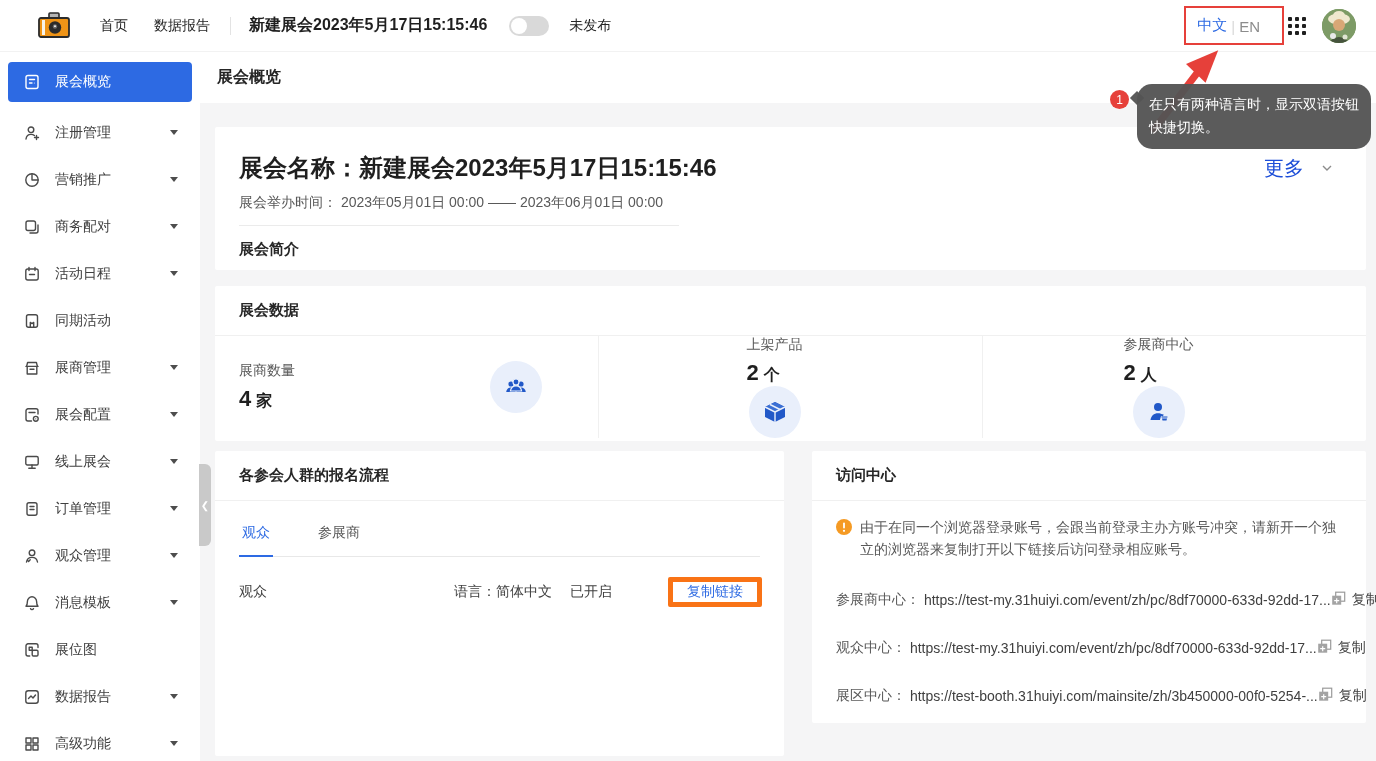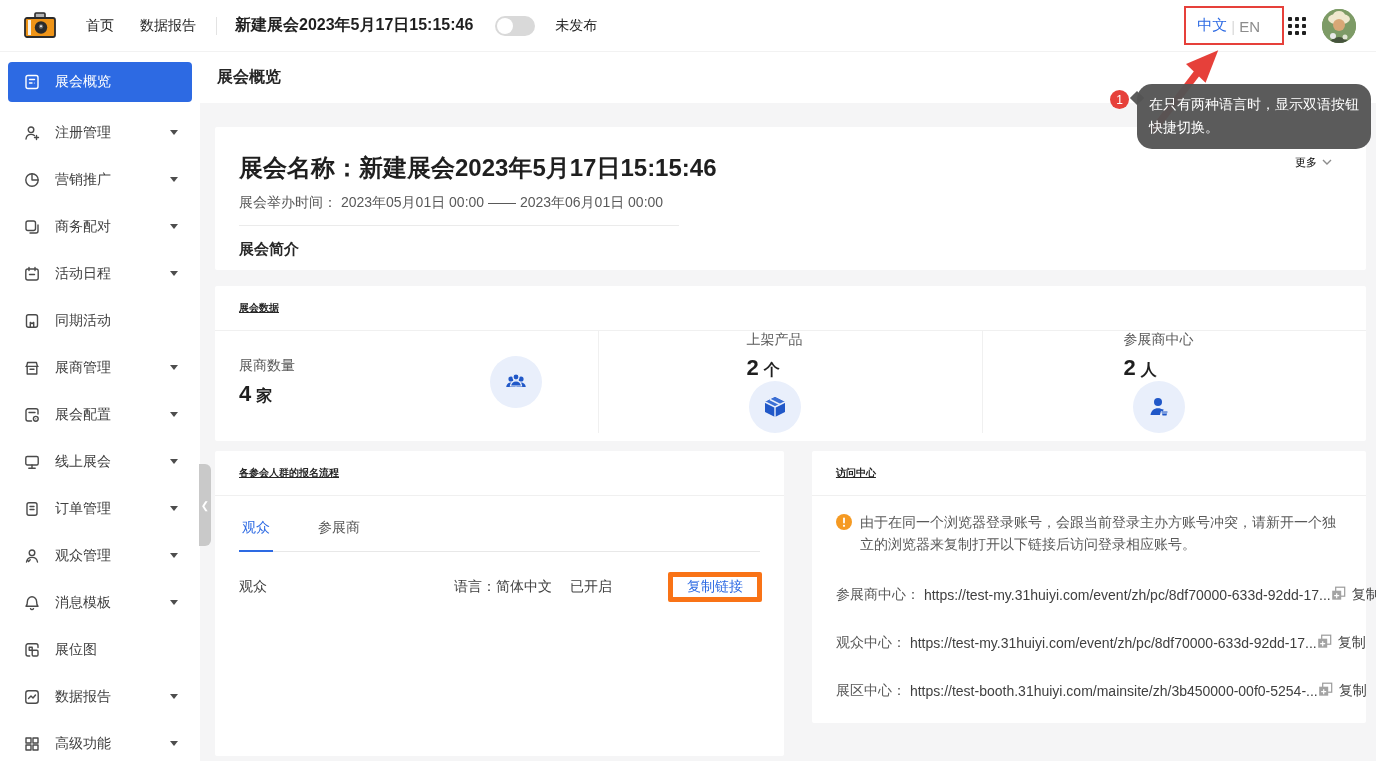--- a/index.html
+++ b/index.html
@@ -1,20 +1,20 @@
 <!DOCTYPE html>
 <html><head>
 <meta charset="utf-8">
 <style>
   * { margin:0; padding:0; box-sizing:border-box; }
   html,body { width:1376px; height:761px; overflow:hidden; }
   body { font-family:"Liberation Sans","DejaVu Sans",sans-serif; background:#fff; color:#262626; position:relative; }
 
   
-  .header { height:52px; display:flex; align-items:center; padding:0 20px 0 22px; background:#fff; border-bottom:1px solid #f2f2f2; position:relative; z-index:5; }
+  .header { height:52px; display:flex; align-items:center; padding:0 20px 0 36px; background:#fff; border-bottom:1px solid #f2f2f2; position:relative; z-index:5; }
   .logo { width:36px; height:32px; margin-right:28px; display:flex; align-items:center; }
   .nav-link { font-size:14px; color:#262626; margin-right:26px; cursor:pointer; }
   .hdr-divider { width:1px; height:18px; background:#e3e3e3; margin:0 18px 0 -6px; }
   .event-title { font-size:16px; font-weight:bold; color:#1f1f1f; margin-right:22px; }
   .toggle { width:40px; height:20px; border-radius:10px; background:#d9d9d9; position:relative; cursor:pointer; margin-right:20px; }
   .toggle .knob { position:absolute; left:2px; top:2px; width:16px; height:16px; border-radius:50%; background:#fff; }
   .publish-status { font-size:14px; color:#262626; }
   .hdr-right { margin-left:auto; display:flex; align-items:center; gap:16px; }
   .lang-switch { display:flex; align-items:flex-end; gap:4px; font-size:15px; padding:8px 12px; }
   .lang-zh { color:#2d6ae3; cursor:pointer; }
@@ -36,29 +36,29 @@
   .menu-item.active { background:#2d6ae3; color:#fff; height:40px; margin:0 0 7px; }
   .menu-item.active .mi-icon { color:#fff; }
   .collapse-handle { position:absolute; right:-11px; top:412px; width:12px; height:82px; background:#c9c9c9; border-radius:0 6px 6px 0; display:flex; align-items:center; justify-content:center; color:#fff; font-size:10px; cursor:pointer; z-index:4; }
 
   
   .main { flex:1; background:#f5f5f6; display:flex; flex-direction:column; overflow:hidden; }
   .page-title-bar { height:51px; background:#fff; display:flex; align-items:center; padding:0 24px 0 17px; font-size:16px; font-weight:600; color:#262626; }
   .content { padding:24px 10px 0 15px; }
 
   .card { background:#fff; border-radius:2px; }
-  .card-head { padding:15px 24px; font-size:10px; font-weight:bold; color:#262626; border-bottom:1px solid #f0f0f0; display:flex; align-items:center;text-decoration:underline; }
+  .card-head { padding:15px 24px; font-size:15px; font-weight:bold; color:#262626; border-bottom:1px solid #f0f0f0; display:flex; align-items:center; }
 
   
   .overview-card { height:143px; padding:25px 24px 0; position:relative; }
   .ov-name { font-size:24px; font-weight:bold; color:#1f1f1f; }
   .ov-time { font-size:14px; color:#595959; margin-top:10px; }
   .ov-hr { width:440px; border:none; border-top:1px solid #ebebeb; margin:13px 0 0; }
   .ov-intro { font-size:15px; font-weight:600; color:#262626; margin-top:14px; }
-  .more-link { position:absolute; right:34px; top:28px; font-size:11px; color:#000000; cursor:pointer; display:flex; align-items:center; gap:5px; font-weight:normal; }
+  .more-link { position:absolute; right:34px; top:28px; font-size:20px; color:#1d4ed8; cursor:pointer; display:flex; align-items:center; gap:18px; font-weight:normal; }
 
   
   .data-card { margin-top:16px; height:155px; }
   .stats-row { display:flex; height:102px; }
   .stat { flex:1; display:flex; align-items:center; justify-content:space-between; padding:0 56px 0 24px; }
   .stat + .stat { border-left:1px solid #f0f0f0;flex-direction:column; }
   .stat-label { font-size:14px; color:#595959; }
   .stat-value { margin-top:6px; font-size:22px; font-weight:bold; color:#1f1f1f; display:flex; align-items:baseline; gap:5px; }
   .stat-unit { font-size:16px; font-weight:bold; }
   .stat-bubble { width:52px; height:52px; border-radius:50%; background:#e9effb; display:flex; align-items:center; justify-content:center; }

